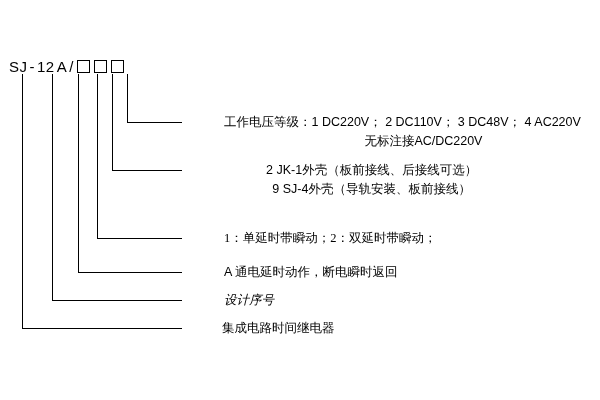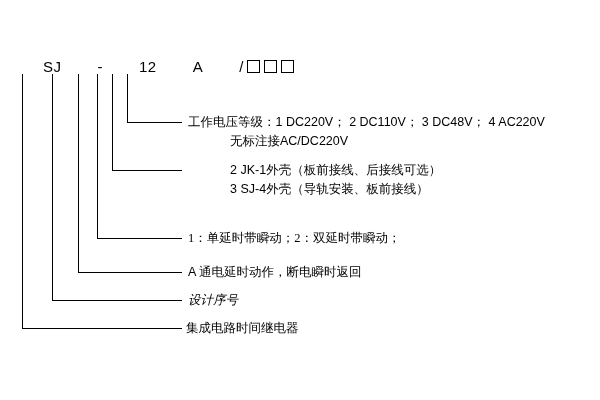--- a/index.html
+++ b/index.html
@@ -26,21 +26,20 @@
     left: 8px;
     top: 58px;
     display: flex;
     align-items: center;
     font-size: 15px;
     letter-spacing: 0.5px;
     white-space: nowrap;
   }
   .code-row .seg {
     padding: 0 1px;
-    margin-left: 34px;
   }
   .code-box {
     display: inline-block;
     width: 13px;
     height: 13px;
     border: 1px solid #000;
     margin: 0 2px;
     box-sizing: border-box;
     vertical-align: middle;
   }
@@ -56,25 +55,26 @@
     height: 1px;
     background: #000;
   }
 
   
   .note {
     position: absolute;
     font-size: 12.5px;
     line-height: 19px;
     white-space: nowrap;
+    margin-left: 36px;
   }
   .note .ln {
     display: block;
   }
-  .indent1 { padding-left: 42px; }
+  .indent1 { padding-left: 42px; text-align: center; }
 </style>
 </head>
 <body>
 
 <div id="stage">
 
   <div class="code-row">
     <span class="seg">SJ</span>
     <span class="seg">-</span>
     <span class="seg">12</span>
@@ -103,21 +103,21 @@
   <div class="vline" style="left:22px; top:74px; height:254px;"></div>
   <div class="hline" style="left:22px; top:328px; width:160px;"></div>
 
   <div class="note" style="left:188px; top:113px;">
     <span class="ln">工作电压等级：1 DC220V；  2 DC110V；  3 DC48V；  4 AC220V</span>
     <span class="ln indent1">无标注接AC/DC220V</span>
   </div>
 
   <div class="note" style="left:188px; top:161px;">
     <span class="ln indent1">2   JK-1外壳（板前接线、后接线可选）</span>
-    <span class="ln indent1">3   SJ-4外壳（导轨安装、板前接线）</span>
+    <span class="ln indent1">9   SJ-4外壳（导轨安装、板前接线）</span>
   </div>
 
   <div class="note" style="left:188px; top:229px;font-family:Liberation Serif, serif;">
     <span class="ln">1：单延时带瞬动；2：双延时带瞬动；</span>
   </div>
 
   <div class="note" style="left:188px; top:263px;">
     <span class="ln">A   通电延时动作，断电瞬时返回</span>
   </div>
 

